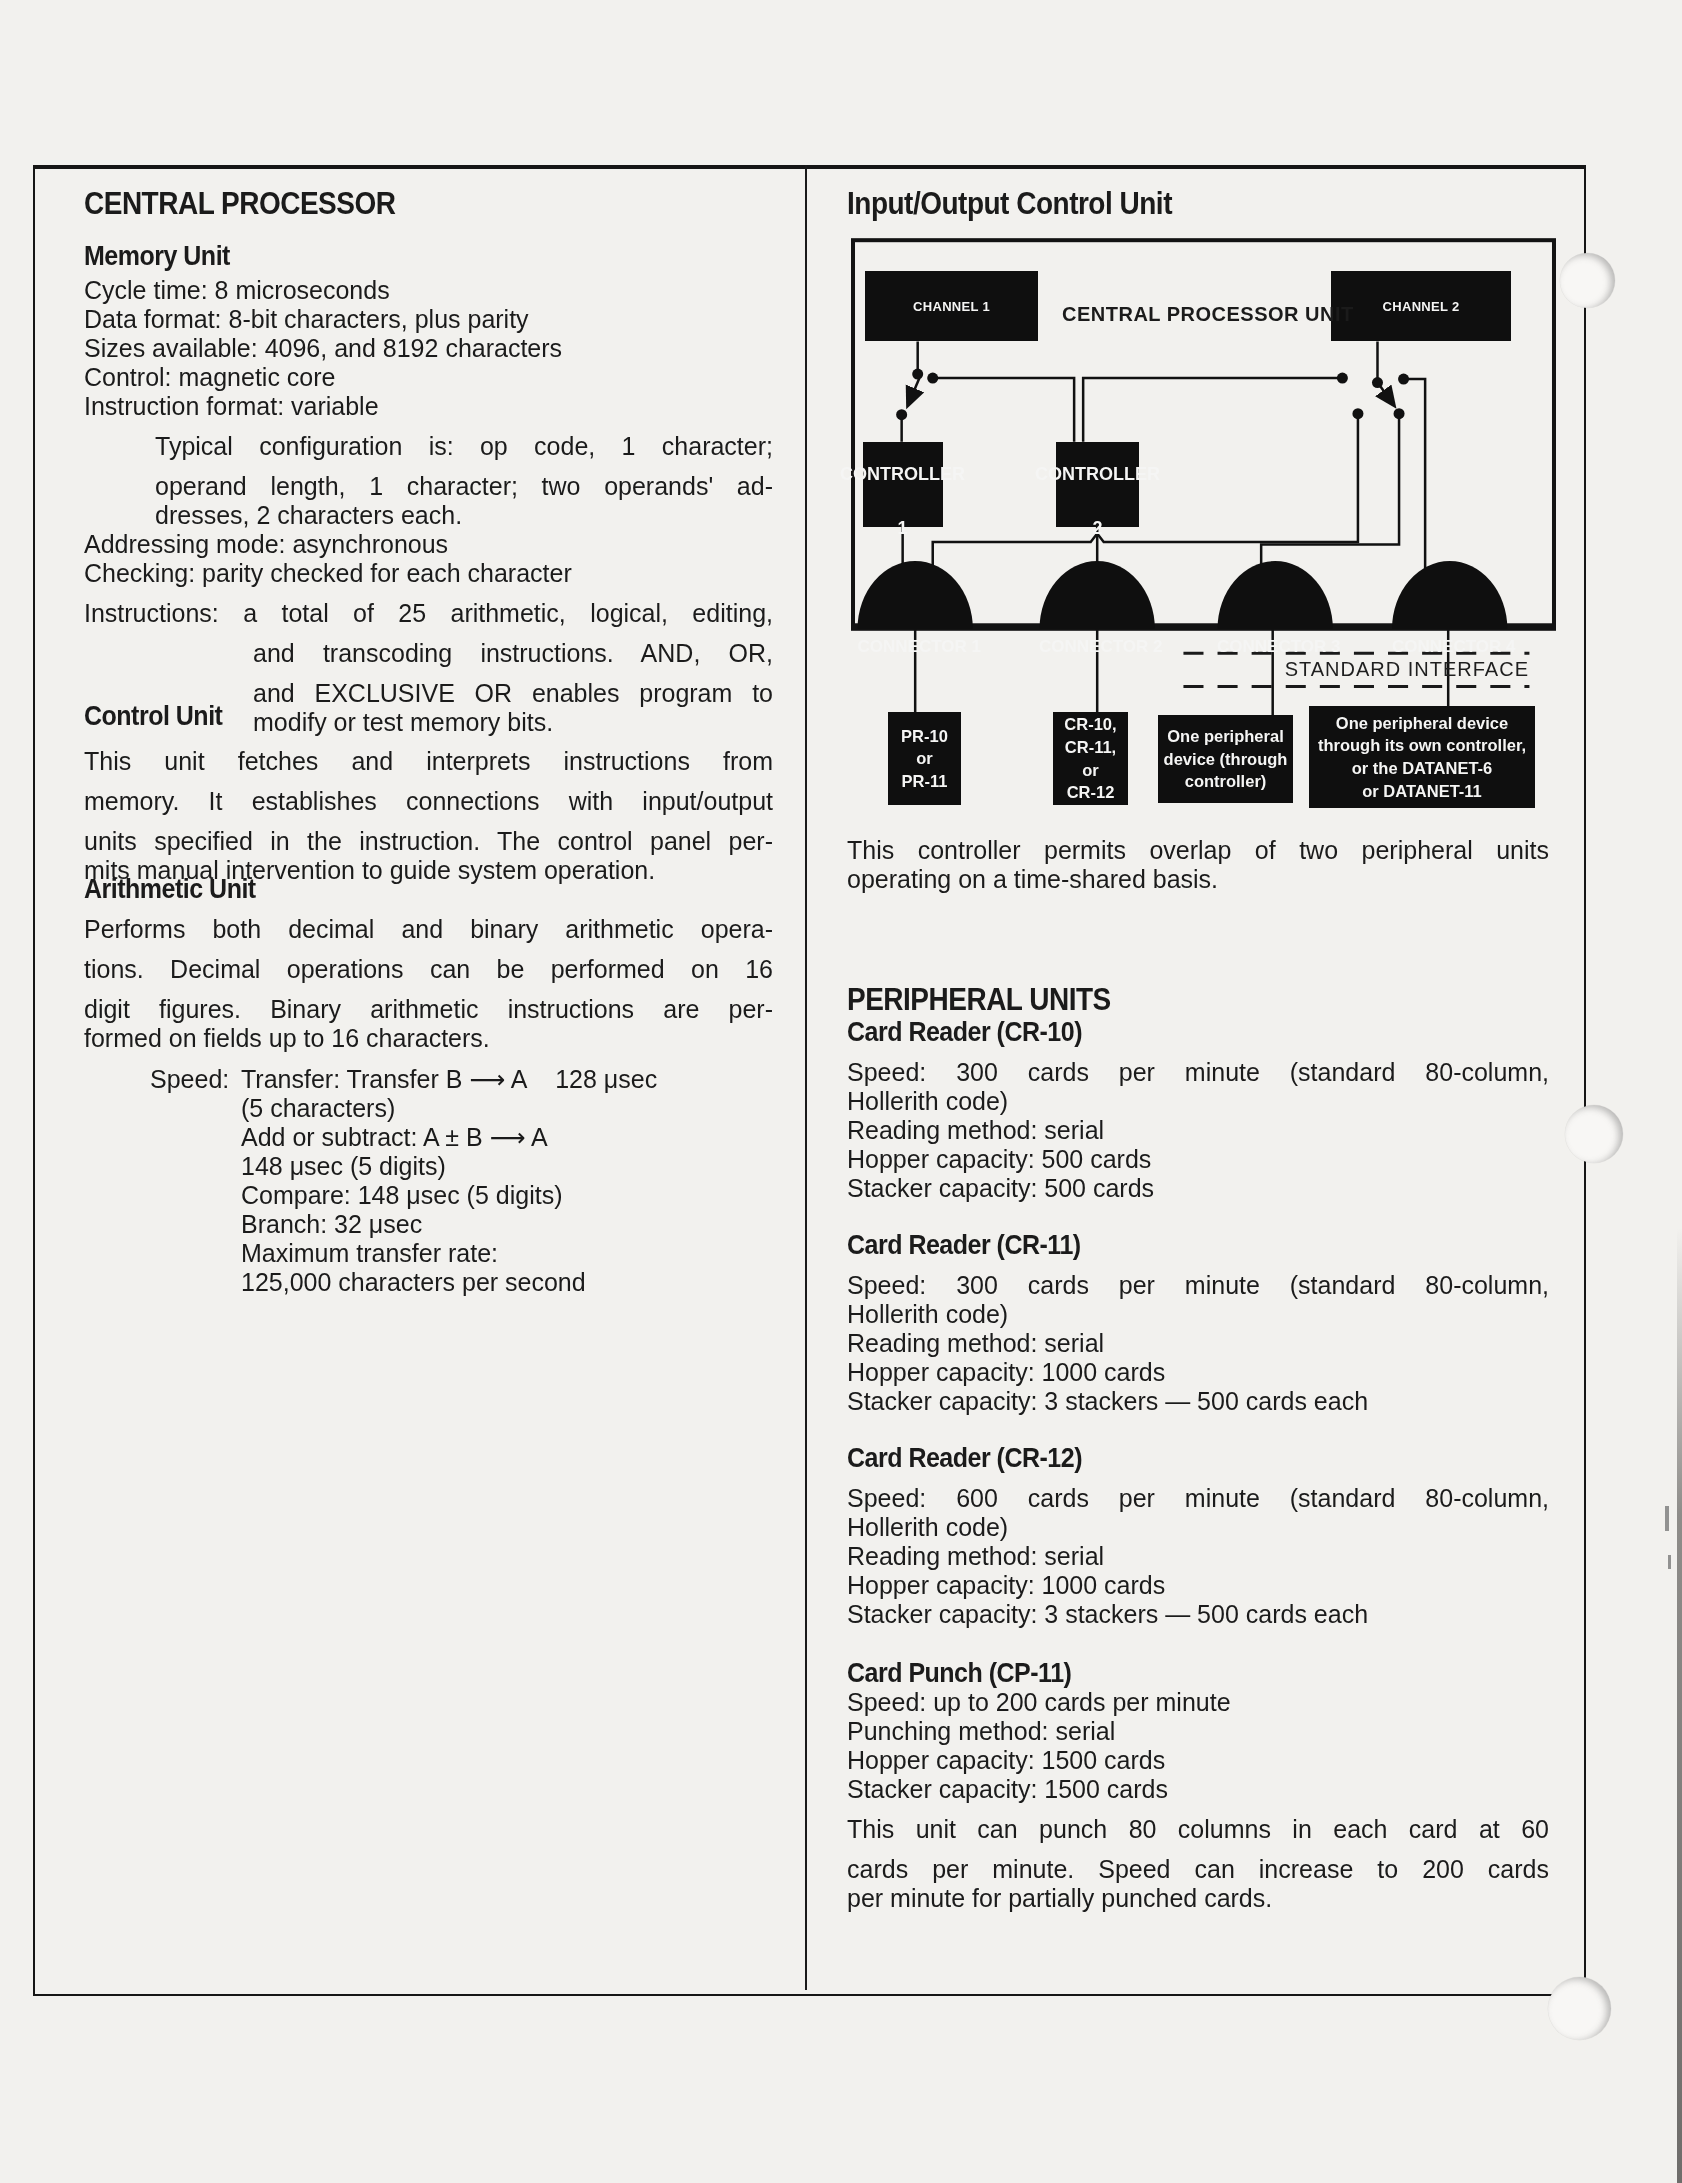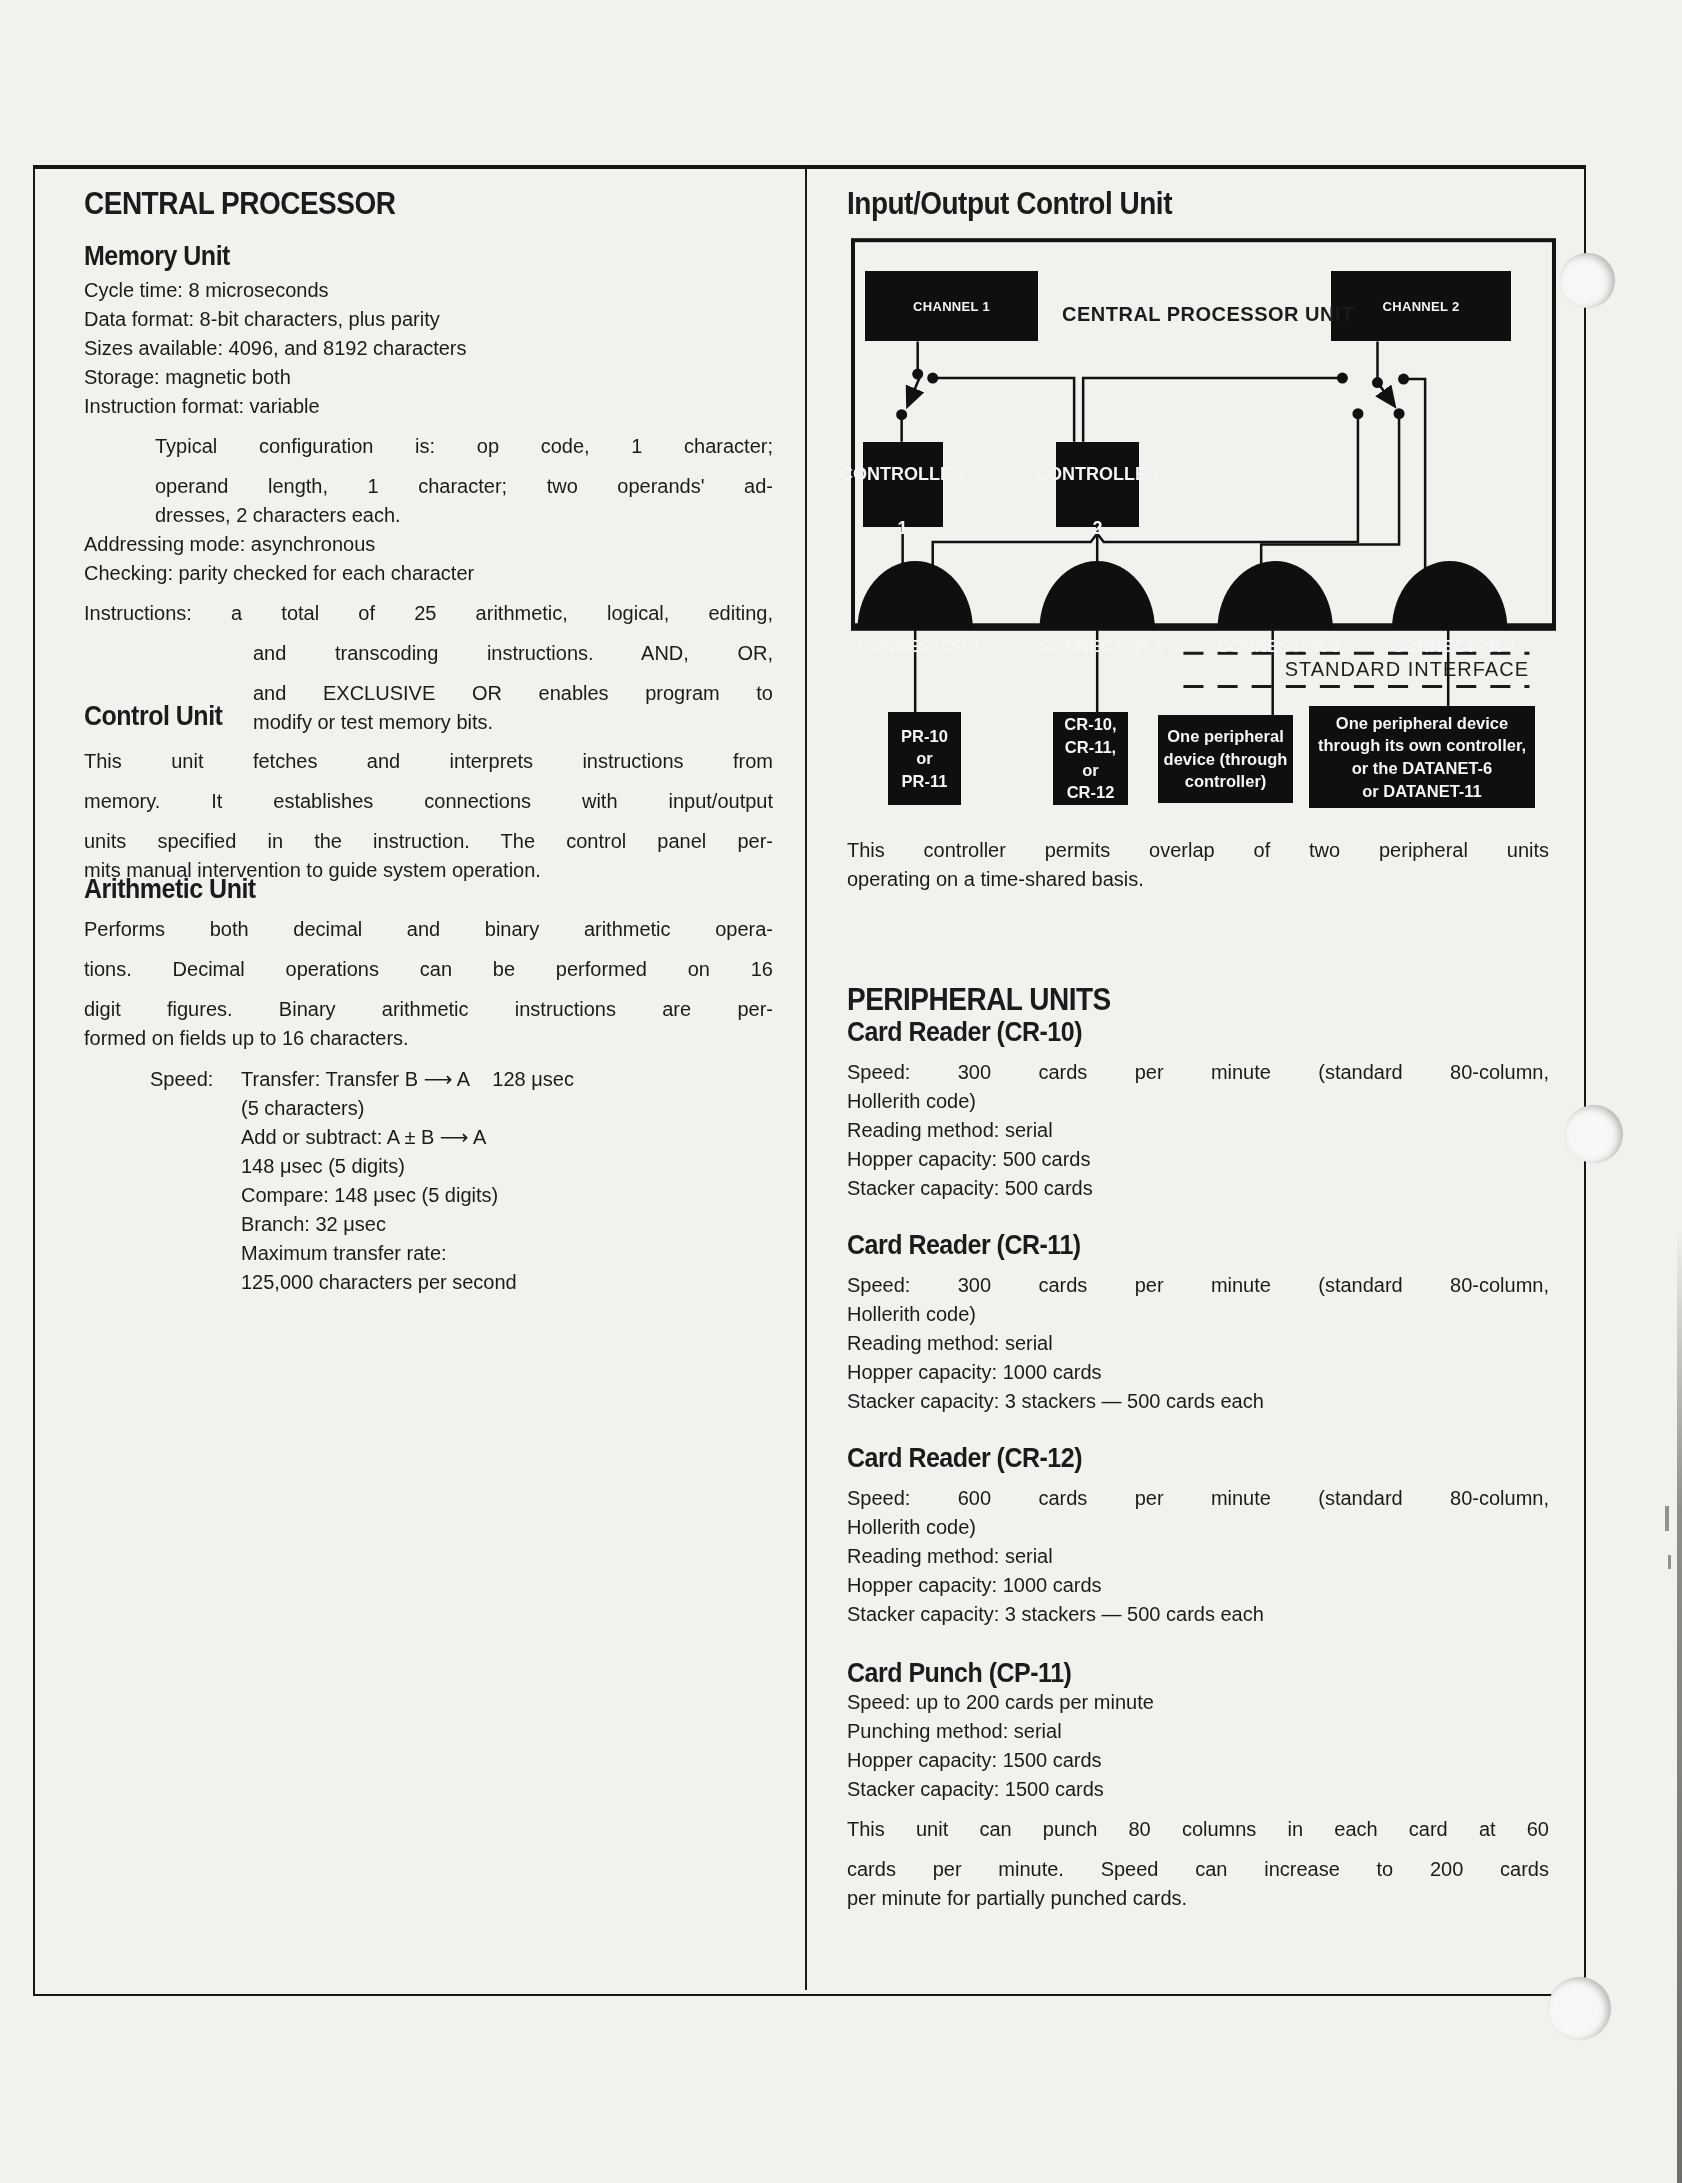--- a/index.html
+++ b/index.html
@@ -10,21 +10,21 @@
   }
   html,body{margin:0;padding:0;background:var(--paper);}
   .page{position:relative;width:1682px;height:2183px;background:var(--paper);
         font-family:"Liberation Sans","DejaVu Sans",sans-serif;color:var(--ink);overflow:hidden;}
   .abs{position:absolute;}
   .frame{position:absolute;left:33px;top:165px;width:1549px;height:1825px;
          border-style:solid;border-color:#161616;border-width:4px 2px 2.5px 2px;}
   .divider{position:absolute;left:805px;top:165px;width:2px;height:1825px;background:#1a1a1a;}
   .h1{font-size:28px;font-weight:700;letter-spacing:-0.5px;transform:scaleY(1.15);transform-origin:0 0;white-space:pre;}
   .h2{font-size:25px;font-weight:700;letter-spacing:-0.5px;transform:scaleY(1.12);transform-origin:0 0;white-space:pre;}
-  .body-list{font-size:20px;}
+  .body-list{font-size:25px;}
   .line{line-height:29px;white-space:pre;}
   .ind1{padding-left:71px;}
   .ind2{padding-left:169px;}
   .j{text-align:justify;text-align-last:justify;white-space:normal;margin-top:11px;}
   .blk{position:absolute;background:var(--black);color:var(--wtxt);
        display:flex;flex-direction:column;align-items:center;justify-content:center;text-align:center;}
   .blk .ctl-line{line-height:22px;white-space:pre;margin-top:32px;}
   .chan{font-size:13px;font-weight:700;letter-spacing:0.3px;}
   .ctl{font-size:18px;font-weight:700;}
   .dev{font-size:16.5px;font-weight:700;}
@@ -46,21 +46,21 @@
   <div class="frame"></div>
   <div class="divider"></div>
 
   <div class="abs h1" style="left:84px;top:185px">CENTRAL PROCESSOR</div>
 
   <div class="abs h2" style="left:84px;top:239px">Memory Unit</div>
   <div class="abs body-list" style="left:84px;top:276px;width:689px">
       <div class="line">Cycle time: 8 microseconds</div>
       <div class="line">Data format: 8-bit characters, plus parity</div>
       <div class="line">Sizes available: 4096, and 8192 characters</div>
-      <div class="line">Storage: magnetic both</div>
+      <div class="line">Control: magnetic core</div>
       <div class="line">Instruction format: variable</div>
       <div class="line ind1 j">Typical configuration is: op code, 1 character;</div>
       <div class="line ind1 j">operand length, 1 character; two operands' ad-</div>
       <div class="line ind1">dresses, 2 characters each.</div>
       <div class="line">Addressing mode: asynchronous</div>
       <div class="line">Checking: parity checked for each character</div>
       <div class="line j">Instructions: a total of 25 arithmetic, logical, editing,</div>
       <div class="line ind2 j">and transcoding instructions. AND, OR,</div>
       <div class="line ind2 j">and EXCLUSIVE OR enables program to</div>
       <div class="line ind2">modify or test memory bits.</div>

